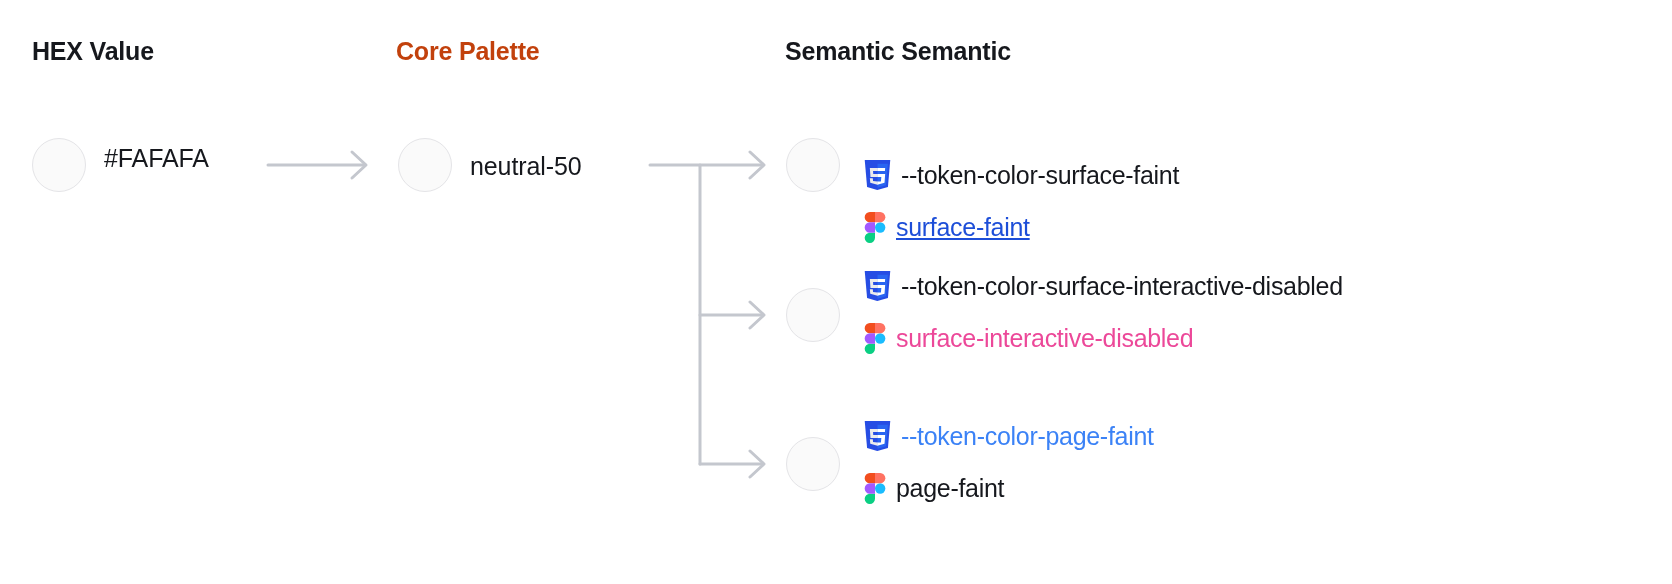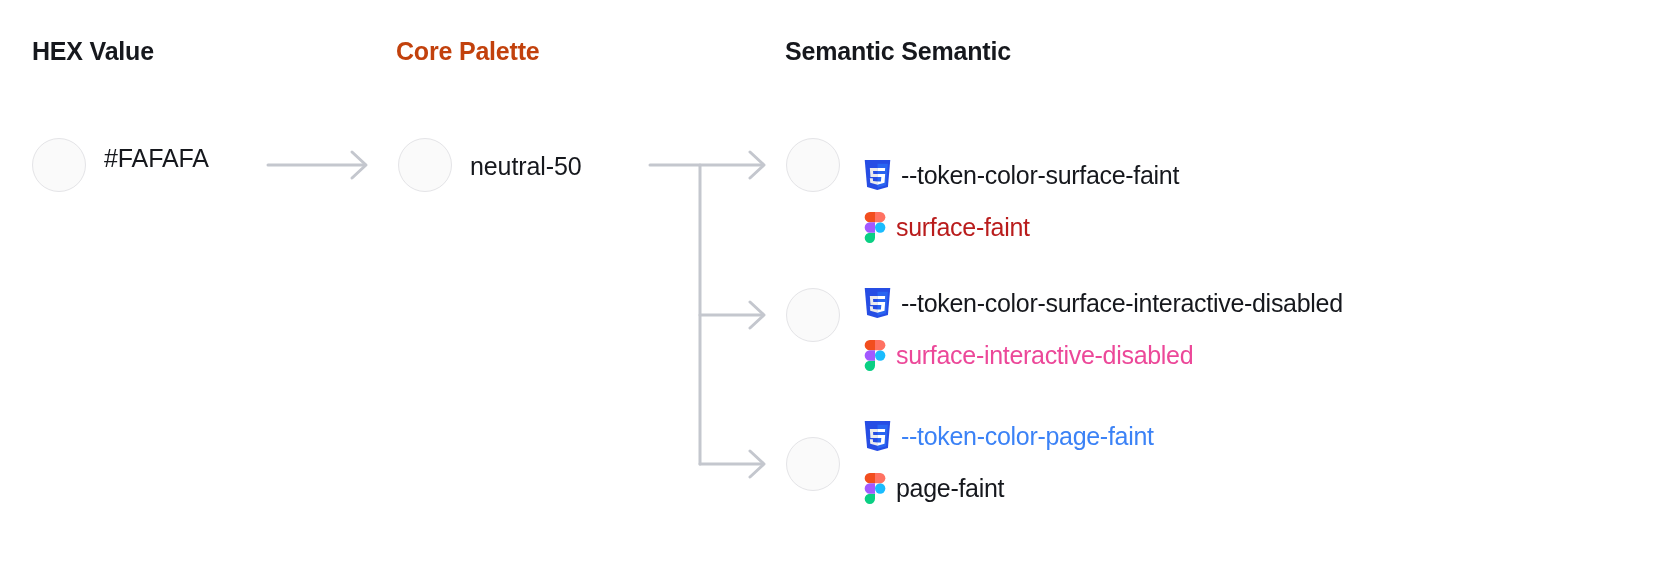--- a/index.html
+++ b/index.html
@@ -72,21 +72,21 @@
 
   
   .token-row {
     position: absolute;
     left: 864px;
     display: flex;
     flex-direction: column;
     gap: 16px;
   }
   #token-row-0 { top: 110px; margin-top: 47px; }
-  #token-row-1 { top: 268px; margin-top: 17px; }
+  #token-row-1 { top: 268px; }
   #token-row-2 { top: 418px; }
 
   .token-line {
     display: flex;
     align-items: center;
     gap: 10px;
     height: 36px;
   }
 
   .token-text {
@@ -171,21 +171,21 @@
       <span class="token-text" style="color: rgb(22, 24, 29);">--token-color-surface-faint</span>
     </div>
     <div class="token-line">
       <svg class="token-icon figma" viewBox="0 0 38 57" xmlns="http://www.w3.org/2000/svg">
         <path fill="#1ABCFE" d="M19 28.5a9.5 9.5 0 1 1 19 0 9.5 9.5 0 0 1-19 0z"></path>
         <path fill="#0ACF83" d="M0 47.5A9.5 9.5 0 0 1 9.5 38H19v9.5a9.5 9.5 0 1 1-19 0z"></path>
         <path fill="#FF7262" d="M19 0v19h9.5a9.5 9.5 0 1 0 0-19H19z"></path>
         <path fill="#F24E1E" d="M0 9.5A9.5 9.5 0 0 0 9.5 19H19V0H9.5A9.5 9.5 0 0 0 0 9.5z"></path>
         <path fill="#A259FF" d="M0 28.5A9.5 9.5 0 0 0 9.5 38H19V19H9.5A9.5 9.5 0 0 0 0 28.5z"></path>
       </svg>
-      <span class="token-text" style="color: #b91c1c;">surface-faint</span>
+      <span class="token-text" style="color: #1d4ed8; text-decoration: underline;">surface-faint</span>
     </div>
   </div>
 
   <div class="token-row" id="token-row-1">
     <div class="token-line">
       <svg class="token-icon" viewBox="0 0 124 141" xmlns="http://www.w3.org/2000/svg">
         <polygon fill="#264DE4" points="13,127 2,0 122,0 111,127 61,141"></polygon>
         <polygon fill="#2965F1" points="62,130 102,119 111,18 62,18"></polygon>
         <polygon fill="#EBEBEB" points="62,66 42,66 41,52 62,52 62,38 26,38 29,80 62,80"></polygon>
         <polygon fill="#EBEBEB" points="62,101 62,116 28,107 26,86 40,86 41,99"></polygon>

